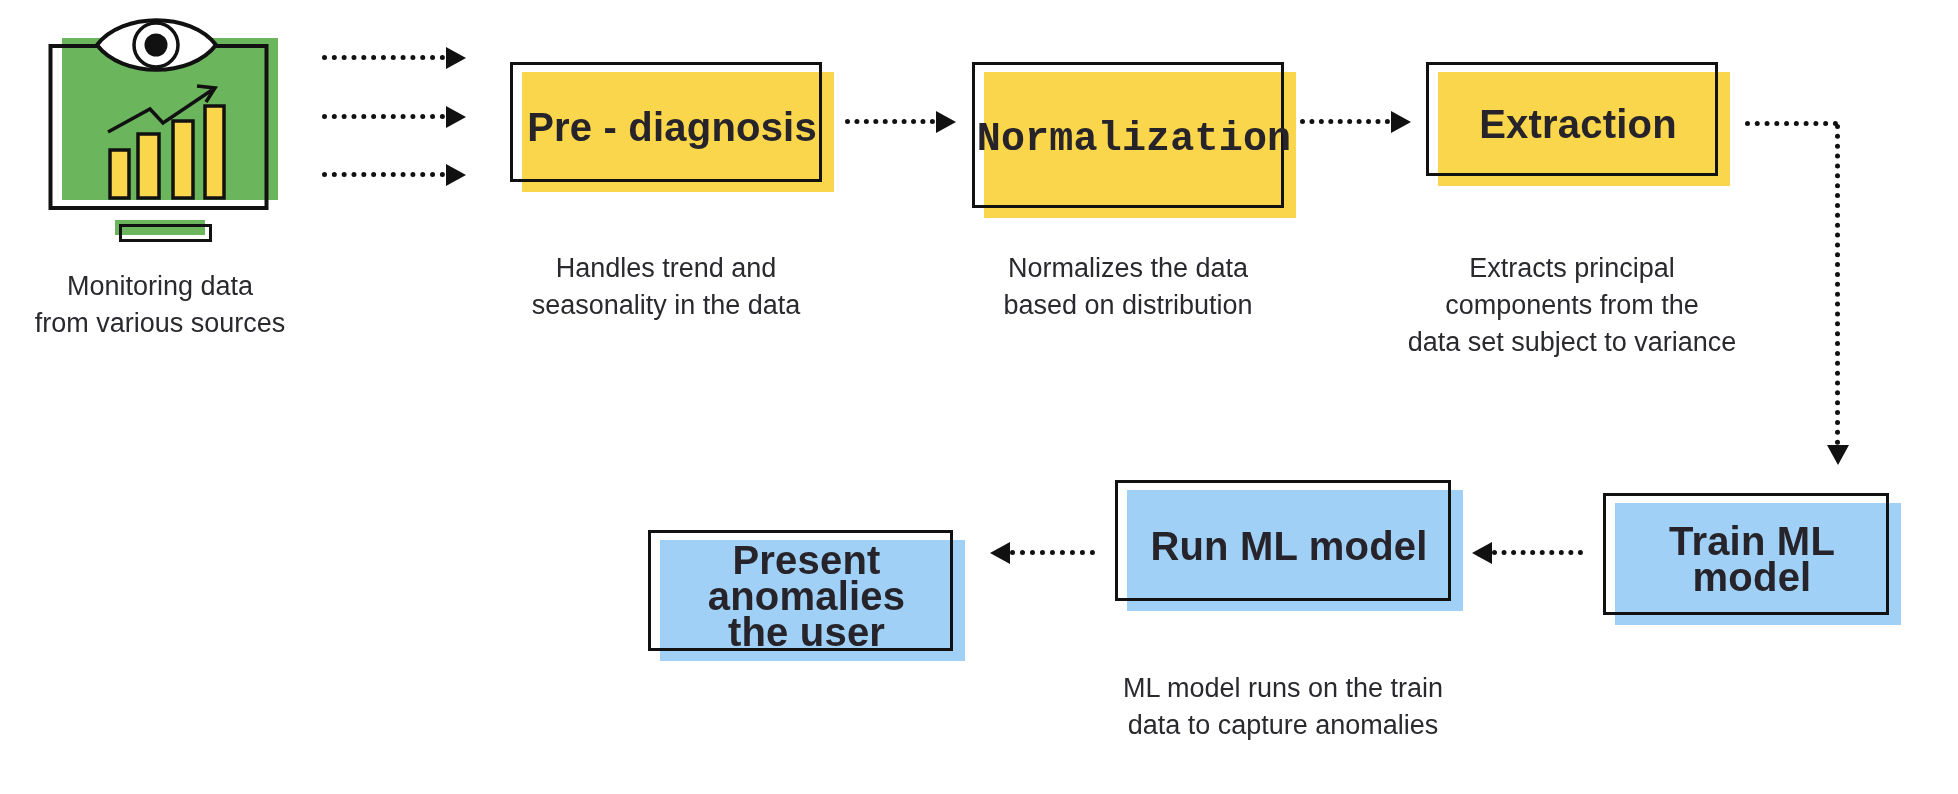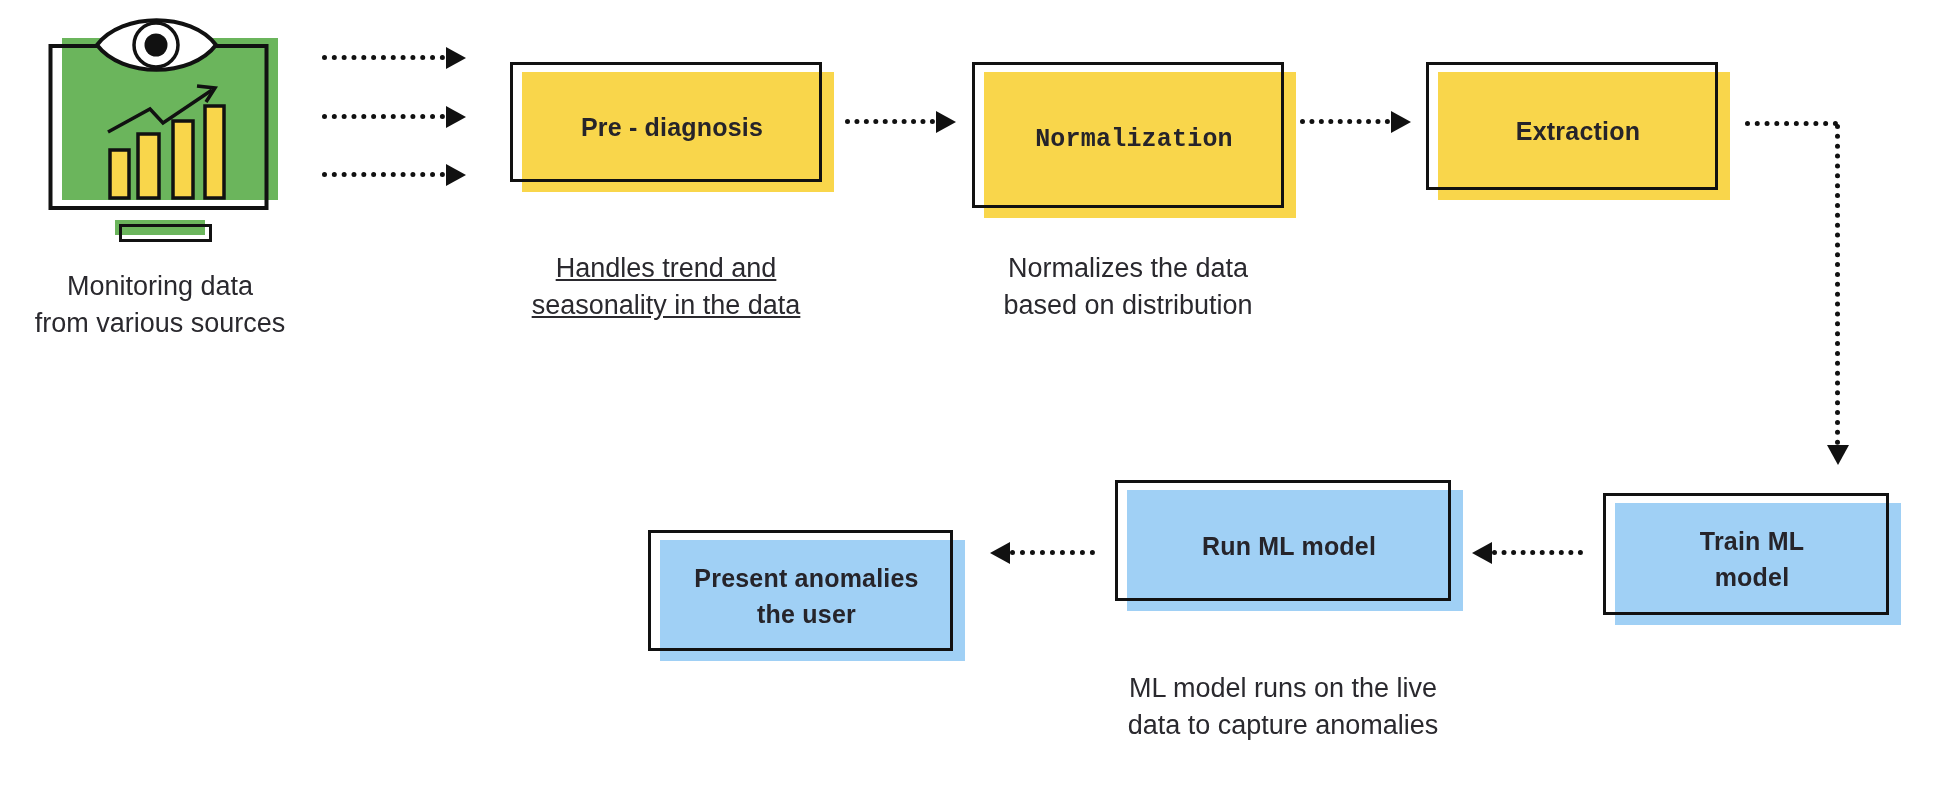--- a/index.html
+++ b/index.html
@@ -12,21 +12,21 @@
   .node-fill{position:absolute;left:12px;top:10px;width:100%;height:100%;}
   .yellow .node-fill{background:var(--node-yellow,#f9d64b);}
   .blue   .node-fill{background:var(--node-blue,#a0d0f5);}
   .node-outline{
     position:absolute;left:0;top:0;width:100%;height:100%;
     border:3px solid var(--line-black,#111);box-sizing:border-box;
   }
   .node-title{
     position:absolute;left:6px;top:5px;width:100%;height:100%;
     display:flex;align-items:center;justify-content:center;text-align:center;
-    font-weight:bold;font-size:25px;line-height:36px;white-space:pre-line;
+    font-weight:bold;font-size:40px;line-height:36px;white-space:pre-line;
     color:#26242a;letter-spacing:.2px;
   }
   
   .caption{
     position:absolute;text-align:center;font-size:27px;line-height:37px;
     white-space:pre-line;color:var(--text-dark,#2a292e);
   }
   
   .dots-h{position:absolute;height:0;border-top:5px dotted var(--line-black,#111);}
   .dots-v{position:absolute;width:0;border-left:5px dotted var(--line-black,#111);}
@@ -74,63 +74,66 @@
   <div class="dots-h" style="left:322px;top:114px;width:123px;"></div>
   <div class="head head-right" style="left:446px;top:106px;"></div>
   <div class="dots-h" style="left:322px;top:172px;width:123px;"></div>
   <div class="head head-right" style="left:446px;top:164px;"></div>
 
   <div class="node yellow" style="left:510px;top:62px;width:312px;height:120px;">
     <div class="node-fill"></div>
     <div class="node-outline"></div>
     <div class="node-title">Pre - diagnosis</div>
   </div>
-  <div class="caption" style="left:486px;top:250px;width:360px;text-decoration:underline;">Handles trend and
+  <div class="caption" style="left:486px;top:250px;width:360px;">Handles trend and
 seasonality in the data</div>
 
   <div class="dots-h" style="left:845px;top:119px;width:90px;"></div>
   <div class="head head-right" style="left:936px;top:111px;"></div>
 
   <div class="node yellow" style="left:972px;top:62px;width:312px;height:146px;font-family:Liberation Mono, monospace;">
     <div class="node-fill"></div>
     <div class="node-outline"></div>
     <div class="node-title">Normalization</div>
   </div>
   <div class="caption" style="left:948px;top:250px;width:360px;text-align:center;">Normalizes the data
 based on distribution</div>
 
   <div class="dots-h" style="left:1300px;top:119px;width:90px;"></div>
   <div class="head head-right" style="left:1391px;top:111px;"></div>
 
-  <div class="node yellow" style="left:1426px;top:62px;width:292px;height:128px;">
+  <div class="node yellow" style="left:1426px;top:62px;width:292px;height:114px;">
     <div class="node-fill"></div>
     <div class="node-outline"></div>
     <div class="node-title">Extraction</div>
   </div>
+  <div class="caption" style="left:1386px;top:250px;width:372px;">Extracts principal
+components from the
+data set subject to variance</div>
 
   <div class="dots-h" style="left:1745px;top:121px;width:93px;"></div>
   <div class="dots-v" style="left:1835px;top:124px;height:321px;"></div>
   <div class="head head-down" style="left:1827px;top:445px;"></div>
 
   <div class="node blue" style="left:1603px;top:493px;width:286px;height:122px;">
     <div class="node-fill"></div>
     <div class="node-outline"></div>
     <div class="node-title">Train ML
 model</div>
   </div>
 
   <div class="head head-left" style="left:1472px;top:542px;"></div>
   <div class="dots-h" style="left:1492px;top:550px;width:91px;"></div>
 
   <div class="node blue" style="left:1115px;top:480px;width:336px;height:121px;">
     <div class="node-fill"></div>
     <div class="node-outline"></div>
     <div class="node-title">Run ML model</div>
   </div>
-  <div class="caption" style="left:1093px;top:670px;width:380px;">ML model runs on the live
+  <div class="caption" style="left:1093px;top:670px;width:380px;">ML model runs on the train
 data to capture anomalies</div>
 
   <div class="head head-left" style="left:990px;top:542px;"></div>
   <div class="dots-h" style="left:1010px;top:550px;width:85px;"></div>
 
   <div class="node blue" style="left:648px;top:494px;width:305px;height:121px;margin-top:36px;">
     <div class="node-fill"></div>
     <div class="node-outline"></div>
     <div class="node-title">Present anomalies
 the user</div>

